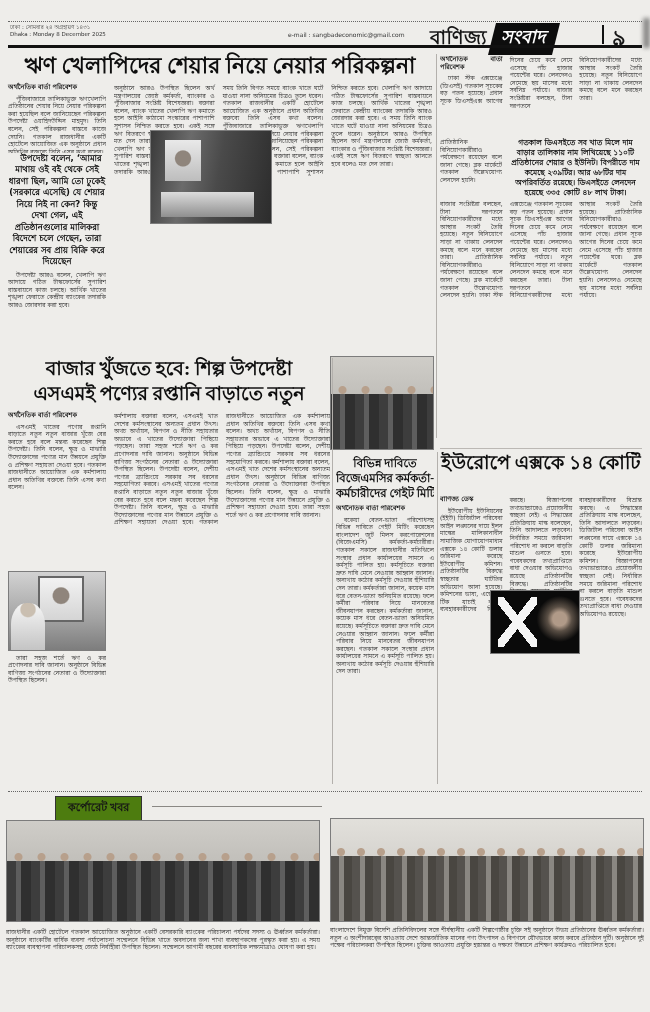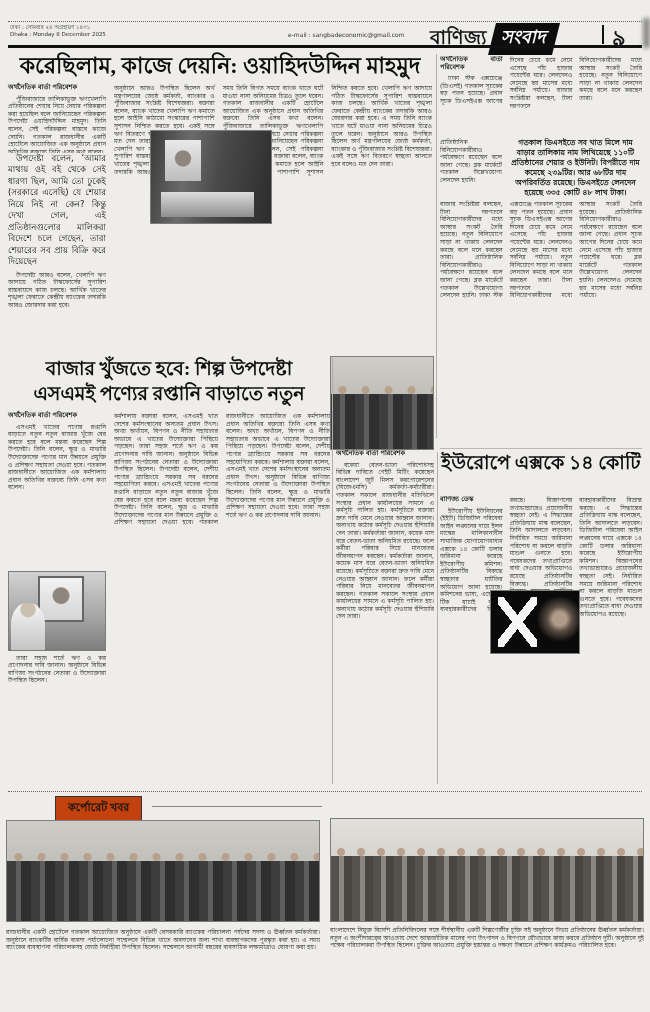--- a/index.html
+++ b/index.html
@@ -52,21 +52,21 @@
   .photo-x::before{content:"";position:absolute;left:8%;top:10%;width:44%;height:80%;
     background:linear-gradient(52deg,transparent 43%,#f5f5f5 43% 57%,transparent 57%),
                linear-gradient(-52deg,transparent 43%,#f5f5f5 43% 57%,transparent 57%);}
   
   .art-lead{position:absolute;left:8px;top:52px;width:424px;}
   .art-lead .hl{font-size:22px;line-height:28px;}
   .lead-body{position:relative;margin-top:4px;height:236px;display:flex;gap:8px;}
   .lead-col1{width:98px;display:flex;flex-direction:column;}
   .lead-col1 .top{height:58px;overflow:hidden;margin:0;}
   .lead-col1 .tail{flex:1;overflow:hidden;margin:0;}
-  .pullquote{font-size:8.5px;font-weight:normal;line-height:11.5px;margin:8px 1px 6px;color:#0e0e0e;}
+  .pullquote{font-size:8.5px;font-weight:bold;text-align:center;line-height:11.5px;margin:8px 1px 6px;color:#0e0e0e;}
   .lead-cols{flex:1;columns:3;column-gap:8px;height:236px;overflow:hidden;}
   .lead-photo{position:absolute;left:142px;top:46px;width:122px;height:94px;}
   
   .art-dse{position:absolute;left:440px;top:52px;width:202px;}
   .art-dse .hl{font-size:16px;line-height:21px;}
   .dse-rowa{margin-top:4px;height:78px;}
   .dse-rowb{display:flex;gap:7px;margin:4px 0;}
   .dse-colb{width:62px;height:58px;overflow:hidden;}
   .dse-highlight{flex:1;height:58px;overflow:hidden;font-size:7.5px;font-weight:bold;line-height:10px;text-align:center;color:#0e0e0e;}
   .dse-rowc{height:200px;}
@@ -85,21 +85,21 @@
   .bjmc-photo{margin-left:-6px;width:104px;height:94px;}
   .art-bjmc .hl{font-size:11.5px;line-height:15px;margin:6px 0 4px;}
   .bjmc-body{height:280px;overflow:hidden;}
   
   .art-x{position:absolute;left:440px;top:452px;width:202px;}
   .art-x .hl{font-size:19px;line-height:21px;}
   .x-body{margin-top:23px;height:287px;}
   .x-photo{position:absolute;left:50px;top:138px;width:90px;height:64px;}
   
   .corp-divider{position:absolute;left:8px;right:8px;top:791px;border-top:1px dotted #666;}
-  .corp-label{position:absolute;left:55px;top:796px;border:1px solid #333;background:#c2410c;
+  .corp-label{position:absolute;left:55px;top:796px;border:1px solid #333;background:#4d7c0f;
     padding:2px 12px;font-size:11px;font-weight:bold;font-family:"Liberation Serif",serif;}
   .corp-label-line{position:absolute;left:152px;top:806px;width:170px;border-top:1px solid #8a8884;}
   .corp-photo-l{position:absolute;left:6px;top:820px;width:314px;height:102px;}
   .corp-photo-r{position:absolute;left:330px;top:818px;width:314px;height:104px;}
   .corp-cap{position:absolute;overflow:hidden;margin:0;}
   .corp-cap.l{left:6px;top:928px;width:314px;height:60px;}
   .corp-cap.r{left:330px;top:926px;width:314px;height:76px;}
 </style>
 </head>
 <body>
@@ -116,21 +116,21 @@
     <span class="mh1">বাণিজ্য</span>
     <span class="mh2">সংবাদ</span>
   </div>
   <div class="pagenum-divider"></div>
   <div class="page-number">৯</div>
   <div class="hdr-rule"></div>
   <div class="smudge"></div>
 
   <section class="art-lead">
     <h1 class="hl">
-      <span>করেছিলাম, কাজে দেয়নি: ওয়াহিদউদ্দিন মাহমুদ</span>
+      <span>ঋণ খেলাপিদের শেয়ার নিয়ে নেয়ার পরিকল্পনা</span>
     </h1>
     <div class="lead-body">
       <div class="lead-col1 t">
         <p class="byline">অর্থনৈতিক বার্তা পরিবেশক</p>
         <p class="top">পুঁজিবাজারে তালিকাভুক্ত ঋণখেলাপি প্রতিষ্ঠানের শেয়ার নিয়ে নেয়ার পরিকল্পনা করা হয়েছিল বলে জানিয়েছেন পরিকল্পনা উপদেষ্টা ওয়াহিদউদ্দিন মাহমুদ। তিনি বলেন, সেই পরিকল্পনা বাস্তবে কাজে দেয়নি। গতকাল রাজধানীর একটি হোটেলে আয়োজিত এক অনুষ্ঠানে প্রধান অতিথির বক্তব্যে তিনি এসব কথা বলেন।</p>
         <p class="pullquote">উপদেষ্টা বলেন, ‘আমার মাথায় ওই বই থেকে সেই ধারণা ছিল, আমি তো ঢুকেই (সরকারে এসেছি) যে শেয়ার নিয়ে নিই না কেন? কিন্তু দেখা গেল, এই প্রতিষ্ঠানগুলোর মালিকরা বিদেশে চলে গেছেন, তারা শেয়ারের সব প্রায় বিক্রি করে দিয়েছেন</p>
         <p class="tail">উপদেষ্টা আরও বলেন, খেলাপি ঋণ আদায়ে গঠিত টাস্কফোর্সের সুপারিশ বাস্তবায়নে কাজ চলছে। আর্থিক খাতের শৃঙ্খলা ফেরাতে কেন্দ্রীয় ব্যাংকের তদারকি আরও জোরদার করা হবে।</p>
       </div>
       <div class="lead-cols t">অনুষ্ঠানে আরও উপস্থিত ছিলেন অর্থ মন্ত্রণালয়ের জ্যেষ্ঠ কর্মকর্তা, ব্যাংকার ও পুঁজিবাজার সংশ্লিষ্ট বিশেষজ্ঞরা। বক্তারা বলেন, ব্যাংক খাতের খেলাপি ঋণ কমাতে হলে আইনি কাঠামো সংস্কারের পাশাপাশি সুশাসন নিশ্চিত করতে হবে। একই সঙ্গে ঋণ বিতরণে স্বচ্ছতা আনতে হবে বলেও মত দেন তারা। উপদেষ্টা আরও বলেন, খেলাপি ঋণ আদায়ে গঠিত টাস্কফোর্সের সুপারিশ বাস্তবায়নে কাজ চলছে। আর্থিক খাতের শৃঙ্খলা ফেরাতে কেন্দ্রীয় ব্যাংকের তদারকি আরও জোরদার করা হবে। এ সময় তিনি বিগত সময়ে ব্যাংক খাতে ঘটে যাওয়া নানা অনিয়মের চিত্রও তুলে ধরেন। গতকাল রাজধানীর একটি হোটেলে আয়োজিত এক অনুষ্ঠানে প্রধান অতিথির বক্তব্যে তিনি এসব কথা বলেন। পুঁজিবাজারে তালিকাভুক্ত ঋণখেলাপি প্রতিষ্ঠানের শেয়ার নিয়ে নেয়ার পরিকল্পনা করা হয়েছিল বলে জানিয়েছেন পরিকল্পনা উপদেষ্টা। তিনি বলেন, সেই পরিকল্পনা বাস্তবে কাজে দেয়নি। বক্তারা বলেন, ব্যাংক খাতের খেলাপি ঋণ কমাতে হলে আইনি কাঠামো সংস্কারের পাশাপাশি সুশাসন নিশ্চিত করতে হবে। খেলাপি ঋণ আদায়ে গঠিত টাস্কফোর্সের সুপারিশ বাস্তবায়নে কাজ চলছে। আর্থিক খাতের শৃঙ্খলা ফেরাতে কেন্দ্রীয় ব্যাংকের তদারকি আরও জোরদার করা হবে। এ সময় তিনি ব্যাংক খাতে ঘটে যাওয়া নানা অনিয়মের চিত্রও তুলে ধরেন। অনুষ্ঠানে আরও উপস্থিত ছিলেন অর্থ মন্ত্রণালয়ের জ্যেষ্ঠ কর্মকর্তা, ব্যাংকার ও পুঁজিবাজার সংশ্লিষ্ট বিশেষজ্ঞরা। একই সঙ্গে ঋণ বিতরণে স্বচ্ছতা আনতে হবে বলেও মত দেন তারা।</div>
       <div class="photo photo-conf lead-photo" title="সংবাদ সম্মেলন মঞ্চে বক্তারা"></div>
@@ -160,20 +160,25 @@
         <p class="top">এসএমই খাতের পণ্যের রপ্তানি বাড়াতে নতুন নতুন বাজার খুঁজে বের করতে হবে বলে মন্তব্য করেছেন শিল্প উপদেষ্টা। তিনি বলেন, ক্ষুদ্র ও মাঝারি উদ্যোক্তাদের পণ্যের মান উন্নয়নে প্রযুক্তি ও প্রশিক্ষণ সহায়তা দেওয়া হবে। গতকাল রাজধানীতে আয়োজিত এক কর্মশালায় প্রধান অতিথির বক্তব্যে তিনি এসব কথা বলেন।</p>
         <div class="photo photo-podium sme-photo" title="কর্মশালায় বক্তব্য দিচ্ছেন শিল্প উপদেষ্টা"></div>
         <p class="tail">তারা সহজ শর্তে ঋণ ও কর প্রণোদনার দাবি জানান। অনুষ্ঠানে বিভিন্ন বাণিজ্য সংগঠনের নেতারা ও উদ্যোক্তারা উপস্থিত ছিলেন।</p>
       </div>
       <div class="sme-cols t">কর্মশালায় বক্তারা বলেন, এসএমই খাত দেশের কর্মসংস্থানের অন্যতম প্রধান উৎস। অথচ অর্থায়ন, বিপণন ও নীতি সহায়তার অভাবে এ খাতের উদ্যোক্তারা পিছিয়ে পড়ছেন। তারা সহজ শর্তে ঋণ ও কর প্রণোদনার দাবি জানান। অনুষ্ঠানে বিভিন্ন বাণিজ্য সংগঠনের নেতারা ও উদ্যোক্তারা উপস্থিত ছিলেন। উপদেষ্টা বলেন, দেশীয় পণ্যের ব্র্যান্ডিংয়ে সরকার সব ধরনের সহযোগিতা করবে। এসএমই খাতের পণ্যের রপ্তানি বাড়াতে নতুন নতুন বাজার খুঁজে বের করতে হবে বলে মন্তব্য করেছেন শিল্প উপদেষ্টা। তিনি বলেন, ক্ষুদ্র ও মাঝারি উদ্যোক্তাদের পণ্যের মান উন্নয়নে প্রযুক্তি ও প্রশিক্ষণ সহায়তা দেওয়া হবে। গতকাল রাজধানীতে আয়োজিত এক কর্মশালায় প্রধান অতিথির বক্তব্যে তিনি এসব কথা বলেন। অথচ অর্থায়ন, বিপণন ও নীতি সহায়তার অভাবে এ খাতের উদ্যোক্তারা পিছিয়ে পড়ছেন। উপদেষ্টা বলেন, দেশীয় পণ্যের ব্র্যান্ডিংয়ে সরকার সব ধরনের সহযোগিতা করবে। কর্মশালায় বক্তারা বলেন, এসএমই খাত দেশের কর্মসংস্থানের অন্যতম প্রধান উৎস। অনুষ্ঠানে বিভিন্ন বাণিজ্য সংগঠনের নেতারা ও উদ্যোক্তারা উপস্থিত ছিলেন। তিনি বলেন, ক্ষুদ্র ও মাঝারি উদ্যোক্তাদের পণ্যের মান উন্নয়নে প্রযুক্তি ও প্রশিক্ষণ সহায়তা দেওয়া হবে। তারা সহজ শর্তে ঋণ ও কর প্রণোদনার দাবি জানান।</div>
     </div>
   </section>
 
   <section class="art-bjmc">
     <div class="photo photo-people bjmc-photo" title="গেইট মিটিংয়ে কর্মকর্তা-কর্মচারীরা"></div>
+    <h3 class="hl">
+      <span>বিভিন্ন দাবিতে</span>
+      <span>বিজেএমসির কর্মকর্তা-</span>
+      <span>কর্মচারীদের গেইট মিটিং</span>
+    </h3>
     <div class="bjmc-body t">
       <p class="byline">অর্থনৈতিক বার্তা পরিবেশক</p>
       <p>বকেয়া বেতন-ভাতা পরিশোধসহ বিভিন্ন দাবিতে গেইট মিটিং করেছেন বাংলাদেশ জুট মিলস করপোরেশনের (বিজেএমসি) কর্মকর্তা-কর্মচারীরা। গতকাল সকালে রাজধানীর মতিঝিলে সংস্থার প্রধান কার্যালয়ের সামনে এ কর্মসূচি পালিত হয়। কর্মসূচিতে বক্তারা দ্রুত দাবি মেনে নেওয়ার আহ্বান জানান। অন্যথায় কঠোর কর্মসূচি দেওয়ার হুঁশিয়ারি দেন তারা। কর্মকর্তারা জানান, কয়েক মাস ধরে বেতন-ভাতা অনিয়মিত রয়েছে। ফলে কর্মীরা পরিবার নিয়ে মানবেতর জীবনযাপন করছেন। কর্মকর্তারা জানান, কয়েক মাস ধরে বেতন-ভাতা অনিয়মিত রয়েছে। কর্মসূচিতে বক্তারা দ্রুত দাবি মেনে নেওয়ার আহ্বান জানান। ফলে কর্মীরা পরিবার নিয়ে মানবেতর জীবনযাপন করছেন। গতকাল সকালে সংস্থার প্রধান কার্যালয়ের সামনে এ কর্মসূচি পালিত হয়। অন্যথায় কঠোর কর্মসূচি দেওয়ার হুঁশিয়ারি দেন তারা।</p>
     </div>
   </section>
 
   <div class="hr-dse"></div>
   <section class="art-x">
     <h2 class="hl">
       <span>ইউরোপে এক্সকে ১৪ কোটি</span>

